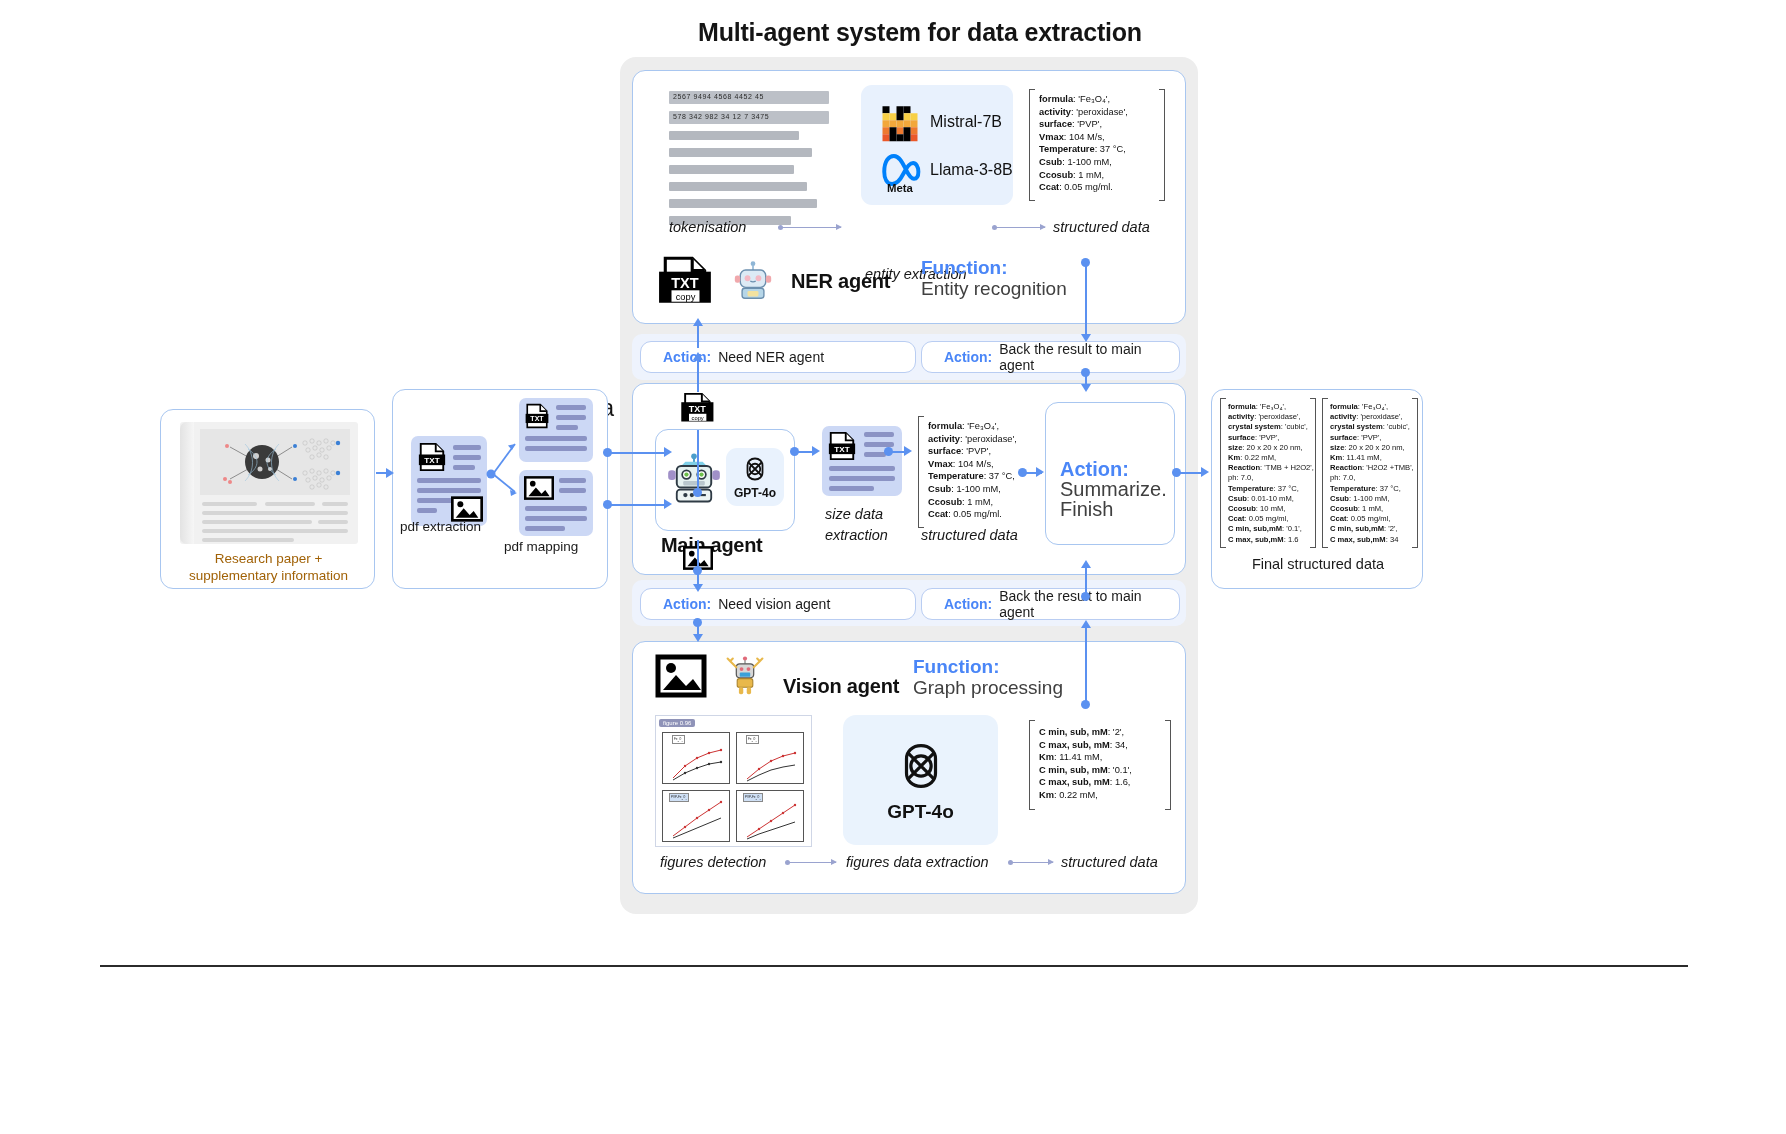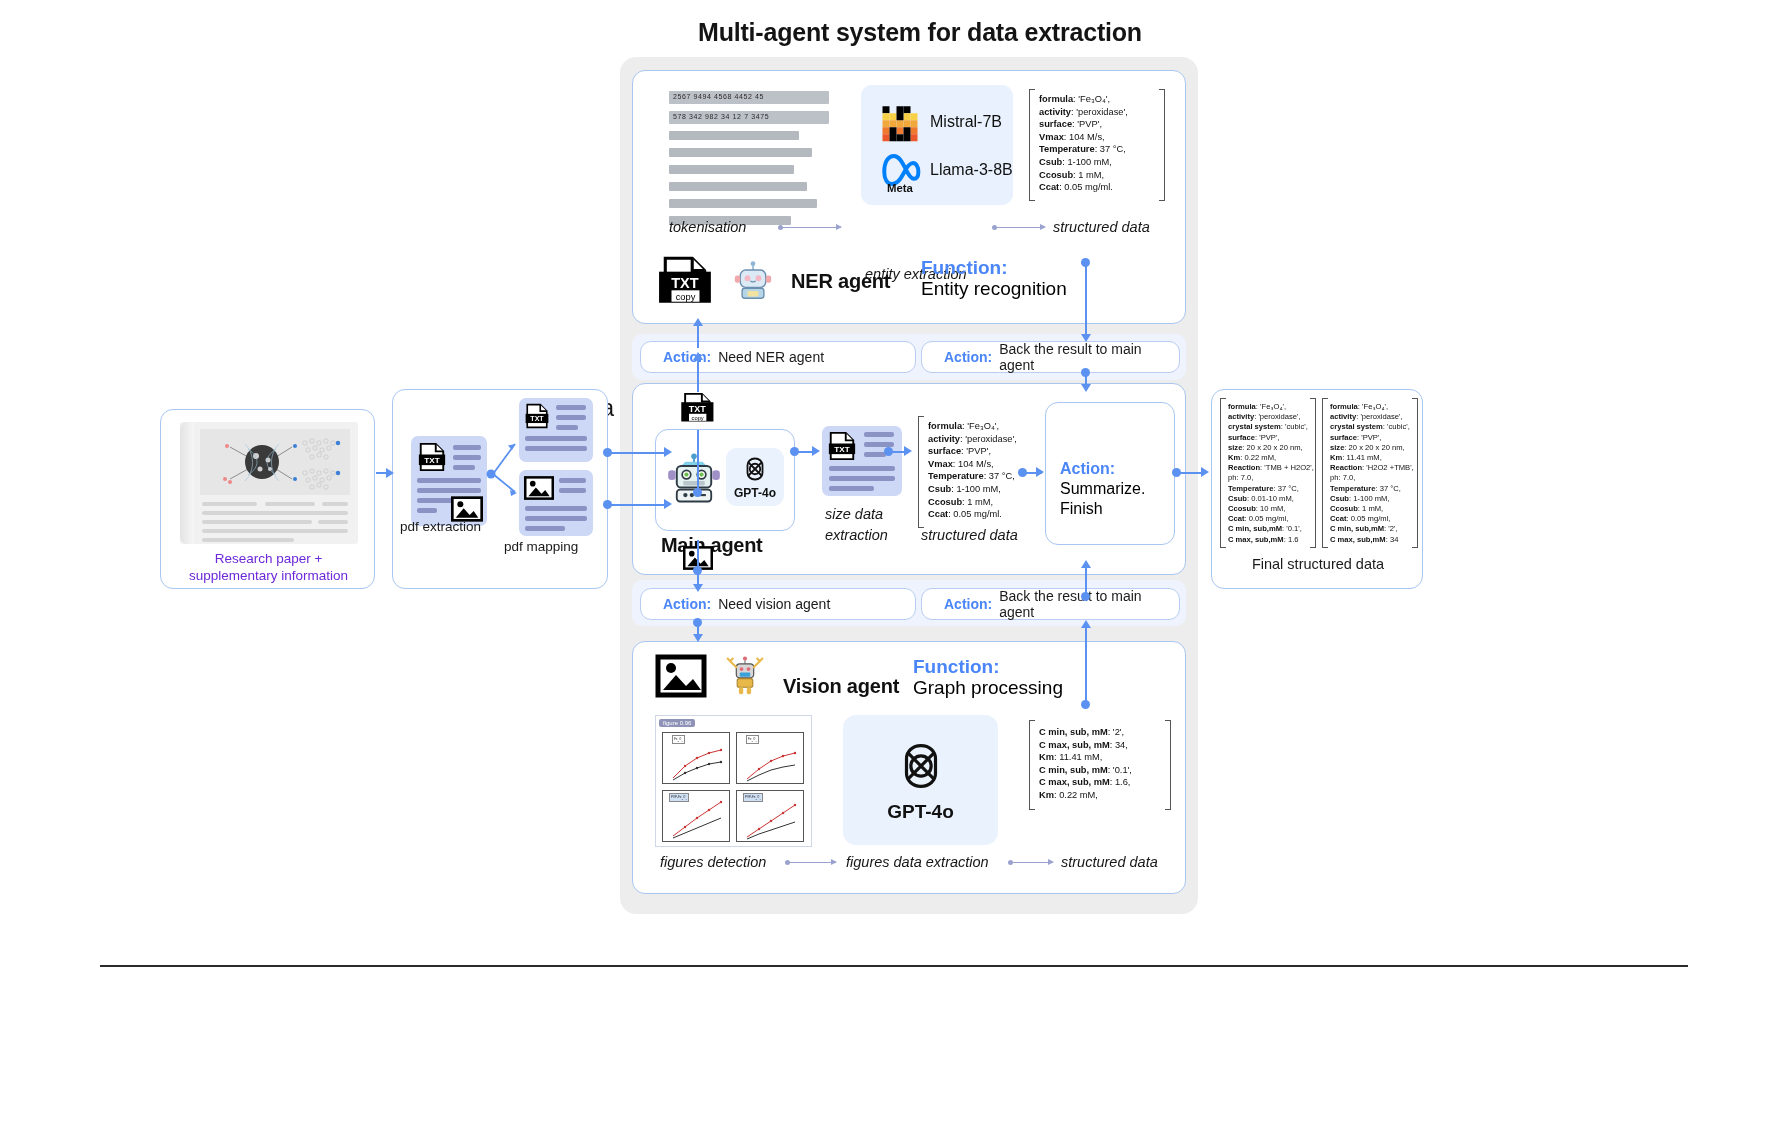--- a/index.html
+++ b/index.html
@@ -93,21 +93,21 @@
     background: #d5d5d5;
     border-radius: 2px;
   }
   .paper-caption {
     position: absolute;
     left: 0; top: 140px;
     width: 215px;
     text-align: center;
     font-size: 13.5px;
     line-height: 17px;
-    color: #6d28d9;
+    color: #a16207;
   }
 
   
   .prep-card { left: 392px; top: 389px; width: 216px; height: 200px; }
   .doc-thumb {
     position: absolute;
     background: #ccd8f5;
     border-radius: 7px;
   }
   .doc-row {
@@ -215,21 +215,21 @@
     gap: 18px;
   }
   .agent-name {
     font-size: 20px;
     font-weight: 700;
     color: #111;
     letter-spacing: -0.2px;
   }
   .func-block { position: absolute; font-size: 19px; line-height: 21px; }
   .func-key { color: #4a86f7; font-weight: 700; }
-  .func-val { color: #000000; }
+  .func-val { color: #404040; }
 
   
   .action-strip {
     position: absolute;
     background: #eef3fd;
     border-radius: 10px;
   }
   .action-bar {
     position: absolute;
     background: #ffffff;
@@ -272,21 +272,21 @@
     color: #111;
     letter-spacing: -0.3px;
     white-space: nowrap;
   }
   .summ-card {
     left: 1045px; top: 402px; width: 130px; height: 143px;
   }
   .summ-text {
     position: absolute;
     left: 14px; top: 56px;
-    font-size: 16px;
+    font-size: 20px;
     line-height: 20px;
   }
 
   
   .final-card { left: 1211px; top: 389px; width: 212px; height: 200px; }
   .final-col {
     position: absolute;
     font-size: 7.6px;
     line-height: 10.2px;
     color: #111;

